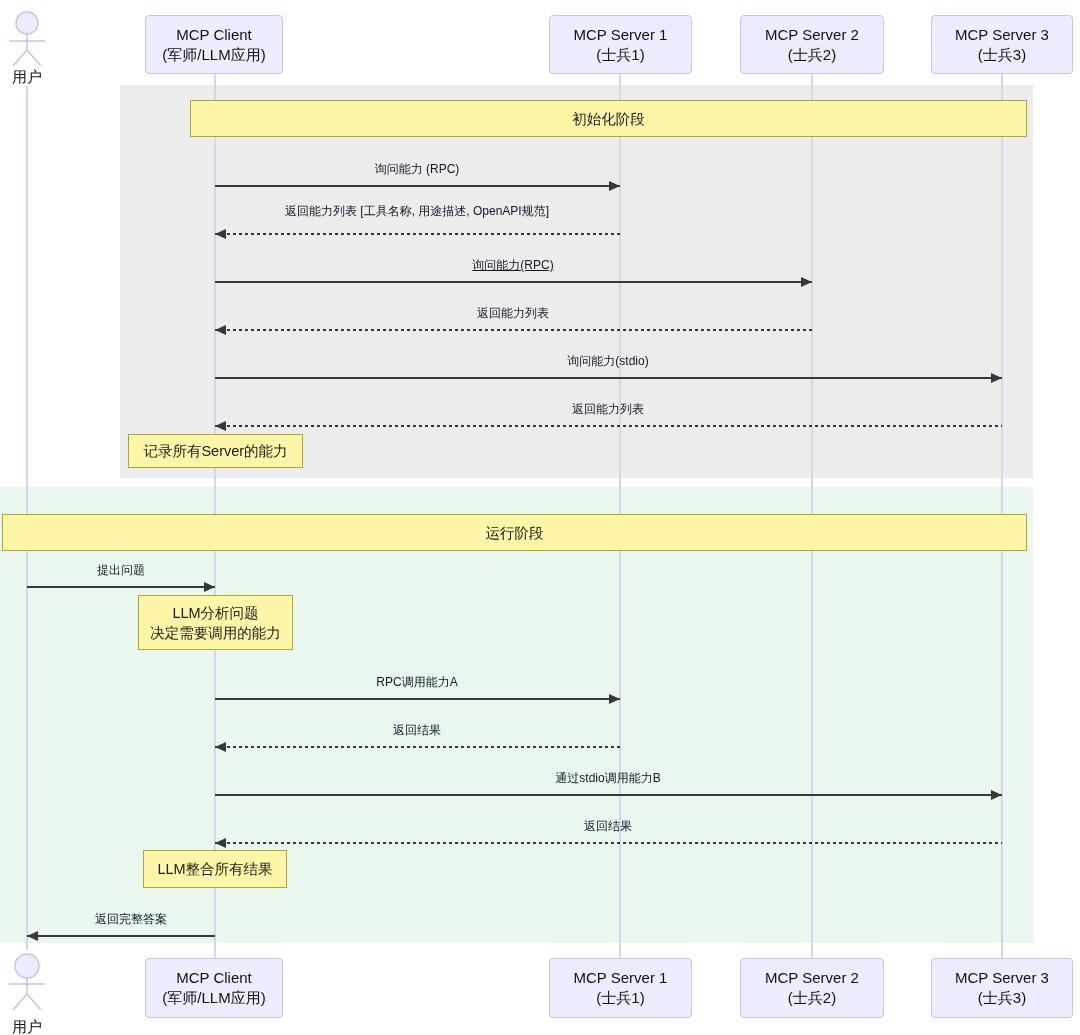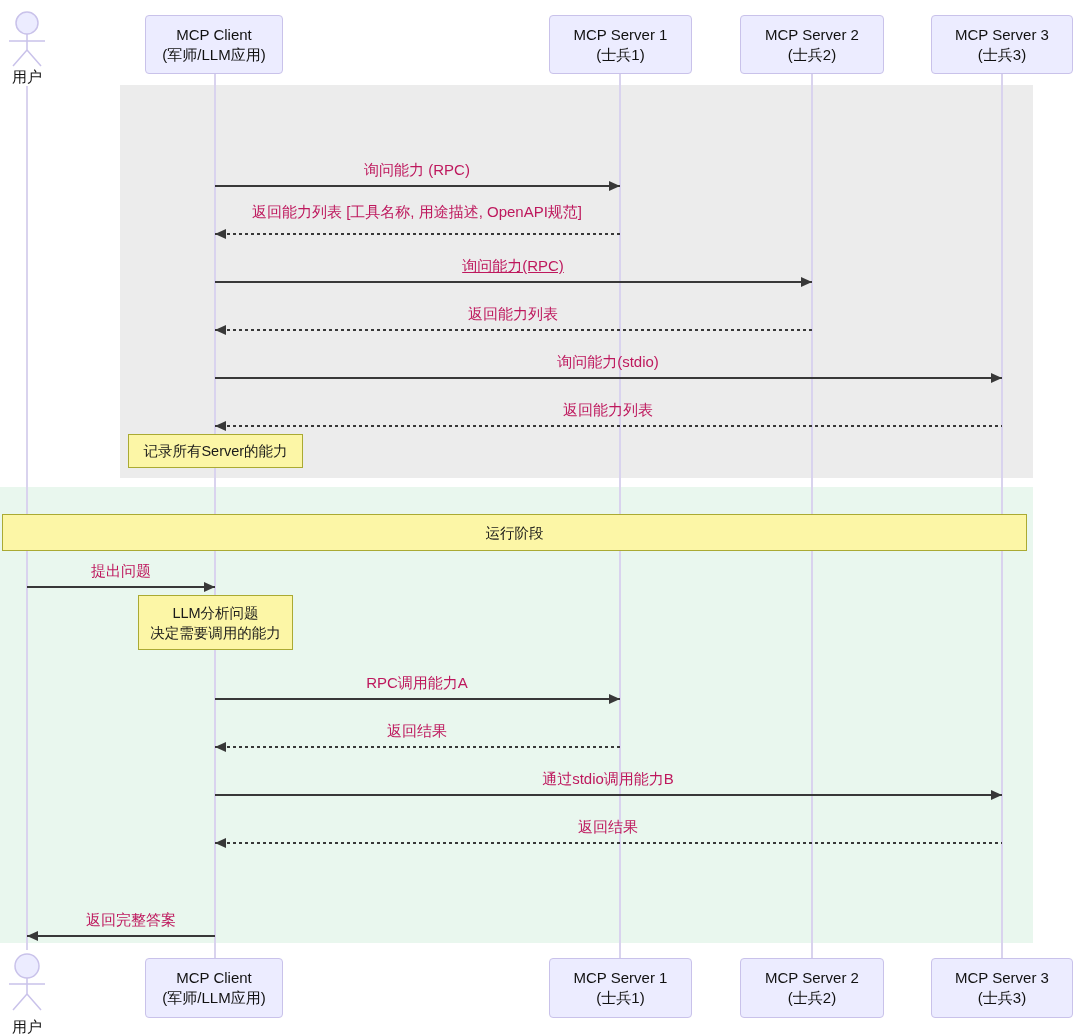--- a/index.html
+++ b/index.html
@@ -32,21 +32,21 @@
   
   .note {
     position:absolute; z-index:3; background:#FCF6A6; border:1px solid #AAAA33;
     display:flex; flex-direction:column; align-items:center; justify-content:center;
     text-align:center; font-size:14.5px; line-height:20px; color:#1a1a1a; box-sizing:border-box;
   }
 
   
   .msg-label {
     position:absolute; z-index:4; transform:translateX(-50%); white-space:nowrap;
-    font-size:15px; color:#be185d;
+    font-size:12px; color:#0f172a;
   }
   .msg-line { position:absolute; z-index:4; height:2px; background:#383838; }
   .msg-line.dotted {
     background:repeating-linear-gradient(90deg,#383838 0 3px,transparent 3px 6px);
   }
   .ah { position:absolute; width:0; height:0; top:-4px; }
   .ah.right { right:0; border-left:11px solid #383838; border-top:5px solid transparent; border-bottom:5px solid transparent; }
   .ah.left  { left:0;  border-right:11px solid #383838; border-top:5px solid transparent; border-bottom:5px solid transparent; }
 </style>
 </head>
@@ -112,31 +112,37 @@
   </div>
   <div class="pbox" style="left:740px; top:958px; width:144px; height:60px;">
     <span>MCP Server 2</span>
     <span>(士兵2)</span>
   </div>
   <div class="pbox" style="left:931px; top:958px; width:142px; height:60px;">
     <span>MCP Server 3</span>
     <span>(士兵3)</span>
   </div>
 
+  <div class="note" style="left:190px; top:100px; width:837px; height:37px;">
+    <span>初始化阶段</span>
+  </div>
   <div class="note" style="left:2px; top:502px; width:1025px; height:37px;margin-top:12px;">
     <span>运行阶段</span>
   </div>
 
   <div class="note" style="left:128px; top:434px; width:175px; height:34px;">
     <span>记录所有Server的能力</span>
   </div>
   <div class="note" style="left:138px; top:595px; width:155px; height:55px;">
     <span>LLM分析问题</span>
     <span>决定需要调用的能力</span>
   </div>
+  <div class="note" style="left:143px; top:850px; width:144px; height:38px;">
+    <span>LLM整合所有结果</span>
+  </div>
 
   <div class="msg-label" style="left:417px; top:161px;">询问能力 (RPC)</div>
   <div class="msg-line" style="left:215px; top:185px; width:405px;">
       <span class="ah right"></span>
     </div>
 
   <div class="msg-label" style="left:417px; top:203px;">返回能力列表 [工具名称, 用途描述, OpenAPI规范]</div>
   <div class="msg-line dotted" style="left:215px; top:233px; width:405px;">
       <span class="ah left"></span>
     </div>

